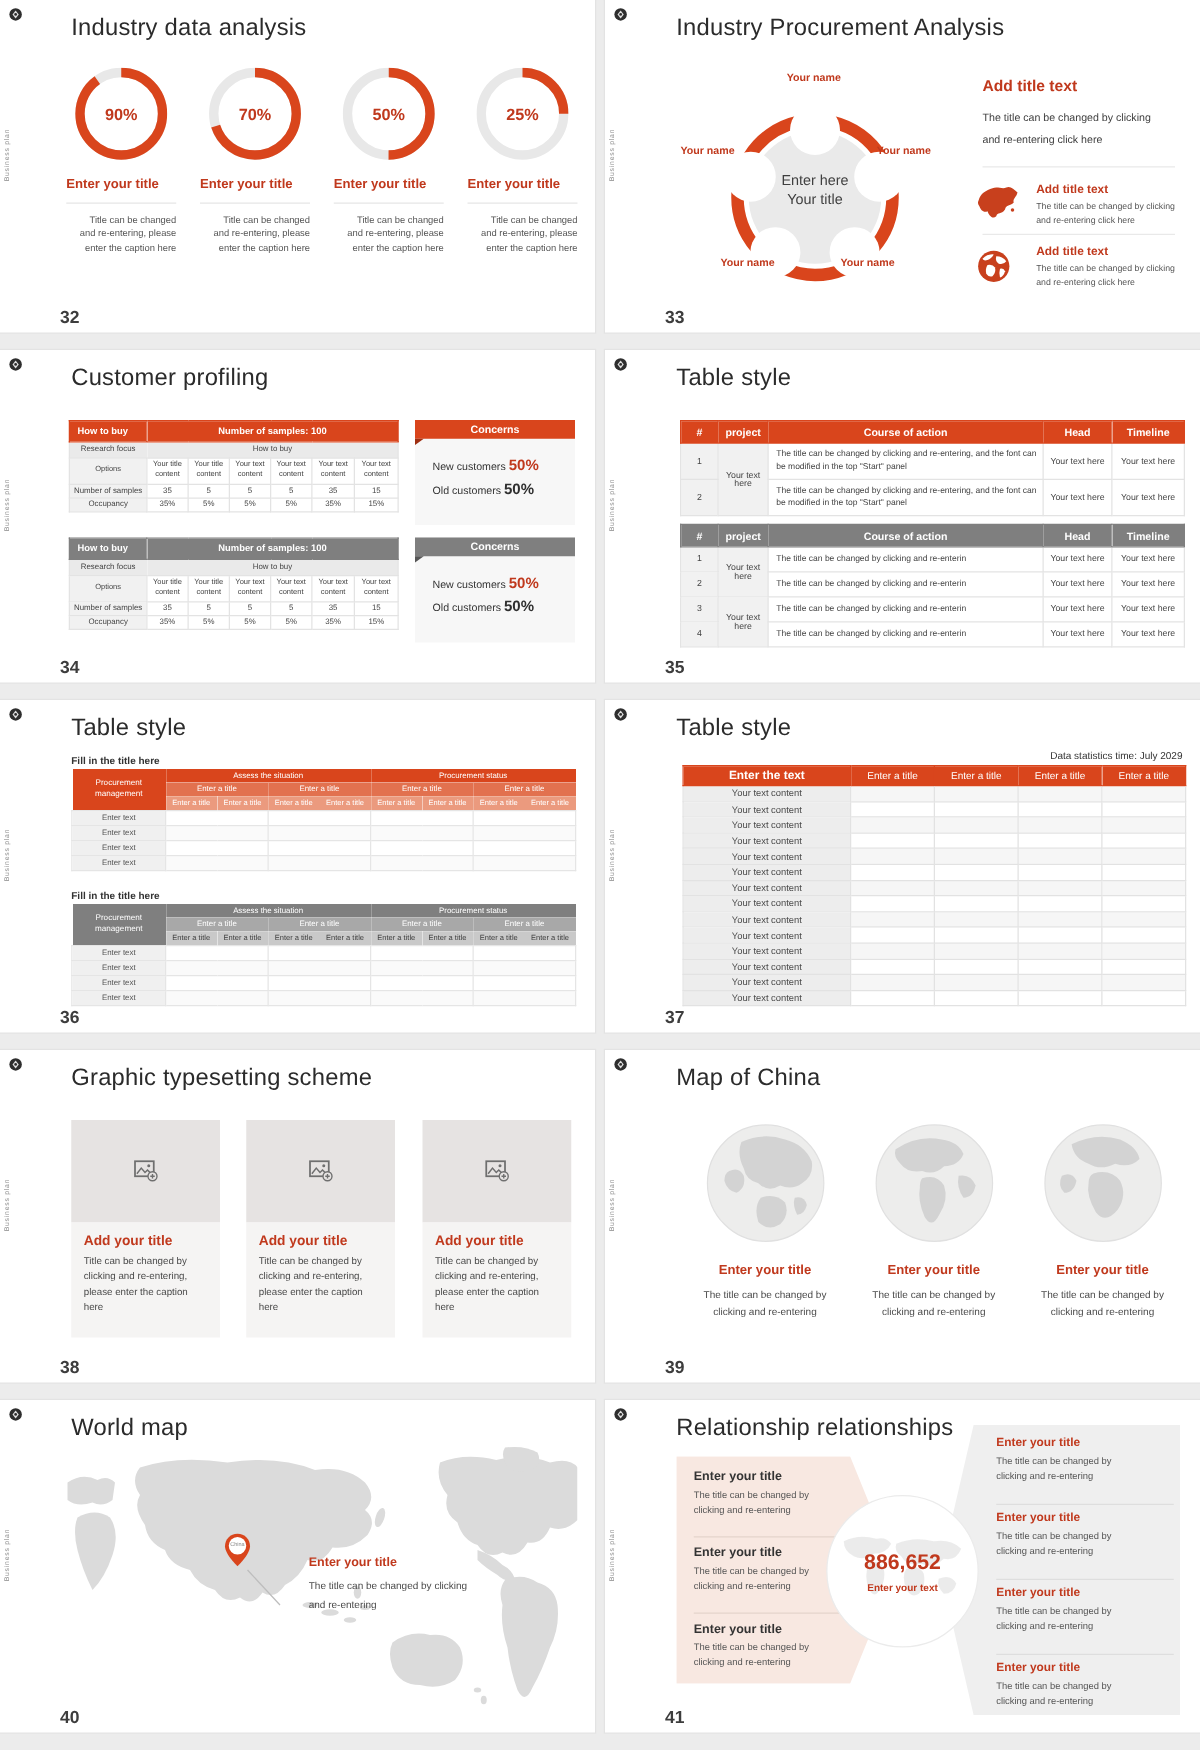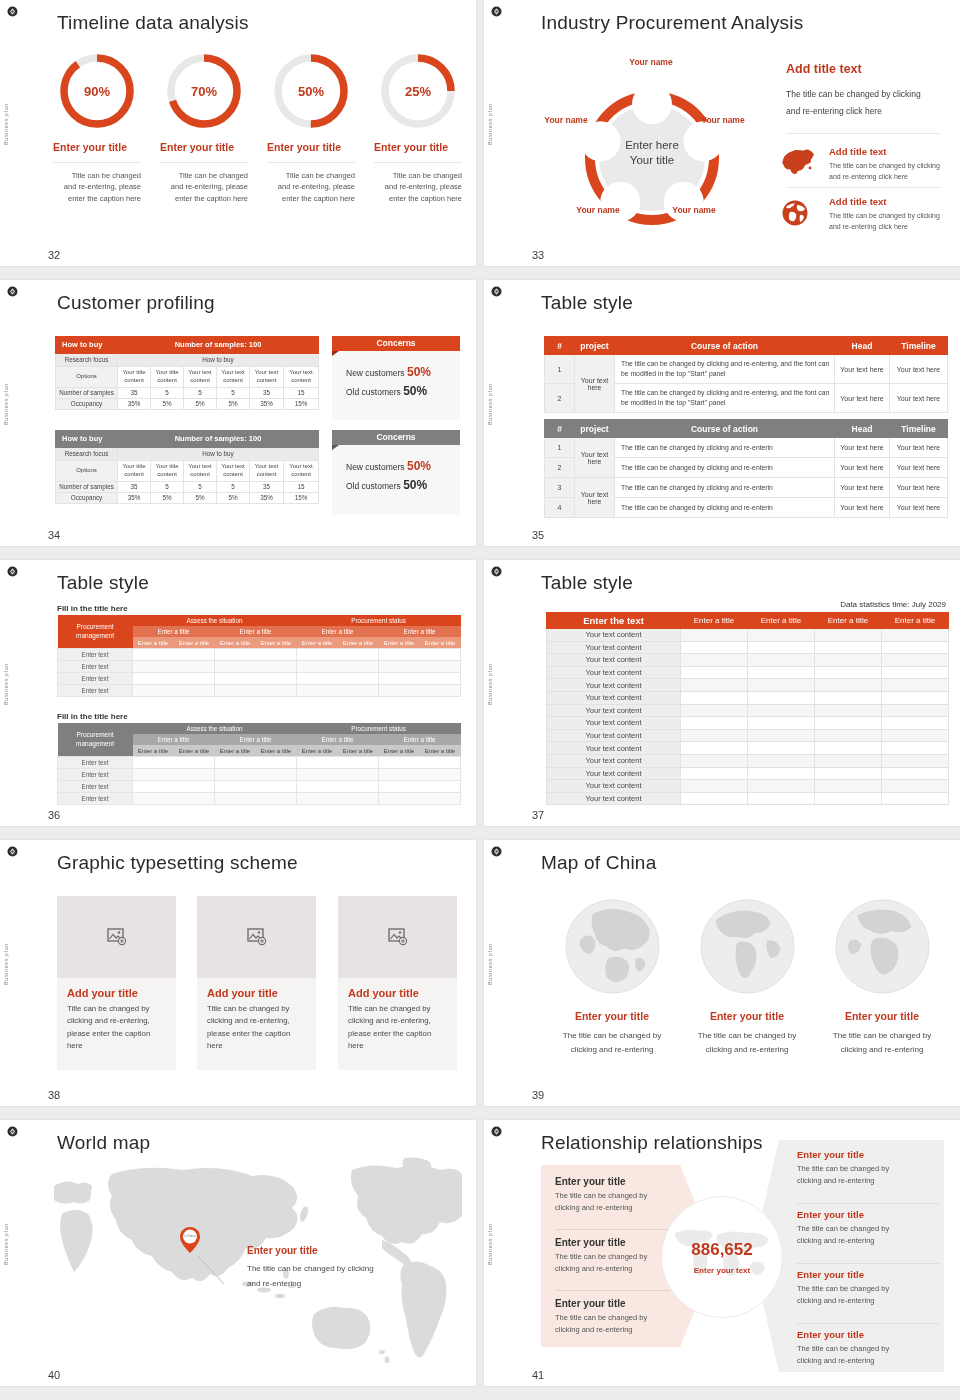--- a/index.html
+++ b/index.html
@@ -11,21 +11,21 @@
   .grid{
     display:grid;width:960px;
     grid-template-columns:476px 476px;
     grid-template-rows:repeat(5,266px);
     column-gap:8px;row-gap:14px;
   }
   .slide{position:relative;background:#fff;overflow:hidden;box-shadow:0 0 0 1px #e3e3e3;}
   .logo{position:absolute;left:7px;top:6px;width:11px;height:11px;}
   .vbrand{position:absolute;left:3px;top:103px;writing-mode:vertical-rl;transform:rotate(180deg);
     font-size:5.5px;letter-spacing:.6px;color:#8a8a8a;white-space:nowrap;}
-  .snum{position:absolute;left:8px;bottom:5px;font-size:11px;font-weight:normal;color:#3d3d3d;padding-left:40px;}
+  .snum{position:absolute;left:8px;bottom:5px;font-size:14px;font-weight:bold;color:#3d3d3d;padding-left:40px;}
   .stitle{position:absolute;left:57px;top:12px;font-size:19px;color:#2b2b2b;letter-spacing:.2px;}
   .rtb{color:var(--accent_text,#c0391d);font-weight:bold;}
 
   
   .donuts{position:absolute;left:53px;top:54px;width:409px;display:flex;justify-content:space-between;}
   .dcol{width:88px;}
   .dwrap{position:relative;width:74px;height:74px;margin:0 auto;}
   .dbg{fill:none;stroke:#e8e8e8;stroke-width:7.5;}
   .dfg{fill:none;stroke:var(--accent,#d9451c);stroke-width:7.5;transform:rotate(-90deg);transform-origin:50% 50%;}
   .dpct{position:absolute;inset:0;display:flex;align-items:center;justify-content:center;
@@ -157,21 +157,21 @@
 
 <div class="grid">
 
   <div class="slide">
     <svg class="logo" viewBox="0 0 11 11">
       <circle cx="5.5" cy="5.5" r="5" fill="#2e2e2e"></circle>
       <path d="M3,5.5 L5.5,2.3 L8,5.5 L5.5,8.7 Z" fill="#fff" opacity=".85"></path>
       <circle cx="5.5" cy="5.5" r="1.1" fill="#2e2e2e"></circle>
     </svg>
     <div class="vbrand">Business plan</div>
-    <div class="stitle">Timeline data analysis</div>
+    <div class="stitle">Industry data analysis</div>
     <div class="donuts">
       <div class="dcol">
         <div class="dwrap">
           <svg width="74" height="74" viewBox="0 0 74 74">
             <circle class="dbg" cx="37" cy="37" r="33"></circle>
             <circle class="dfg" cx="37" cy="37" r="33" stroke-dasharray="186.61060362323371 207.34511513692635"></circle>
           </svg>
           <div class="dpct">90%</div>
         </div>
         <div class="dtitle rtb">Enter your title</div>

